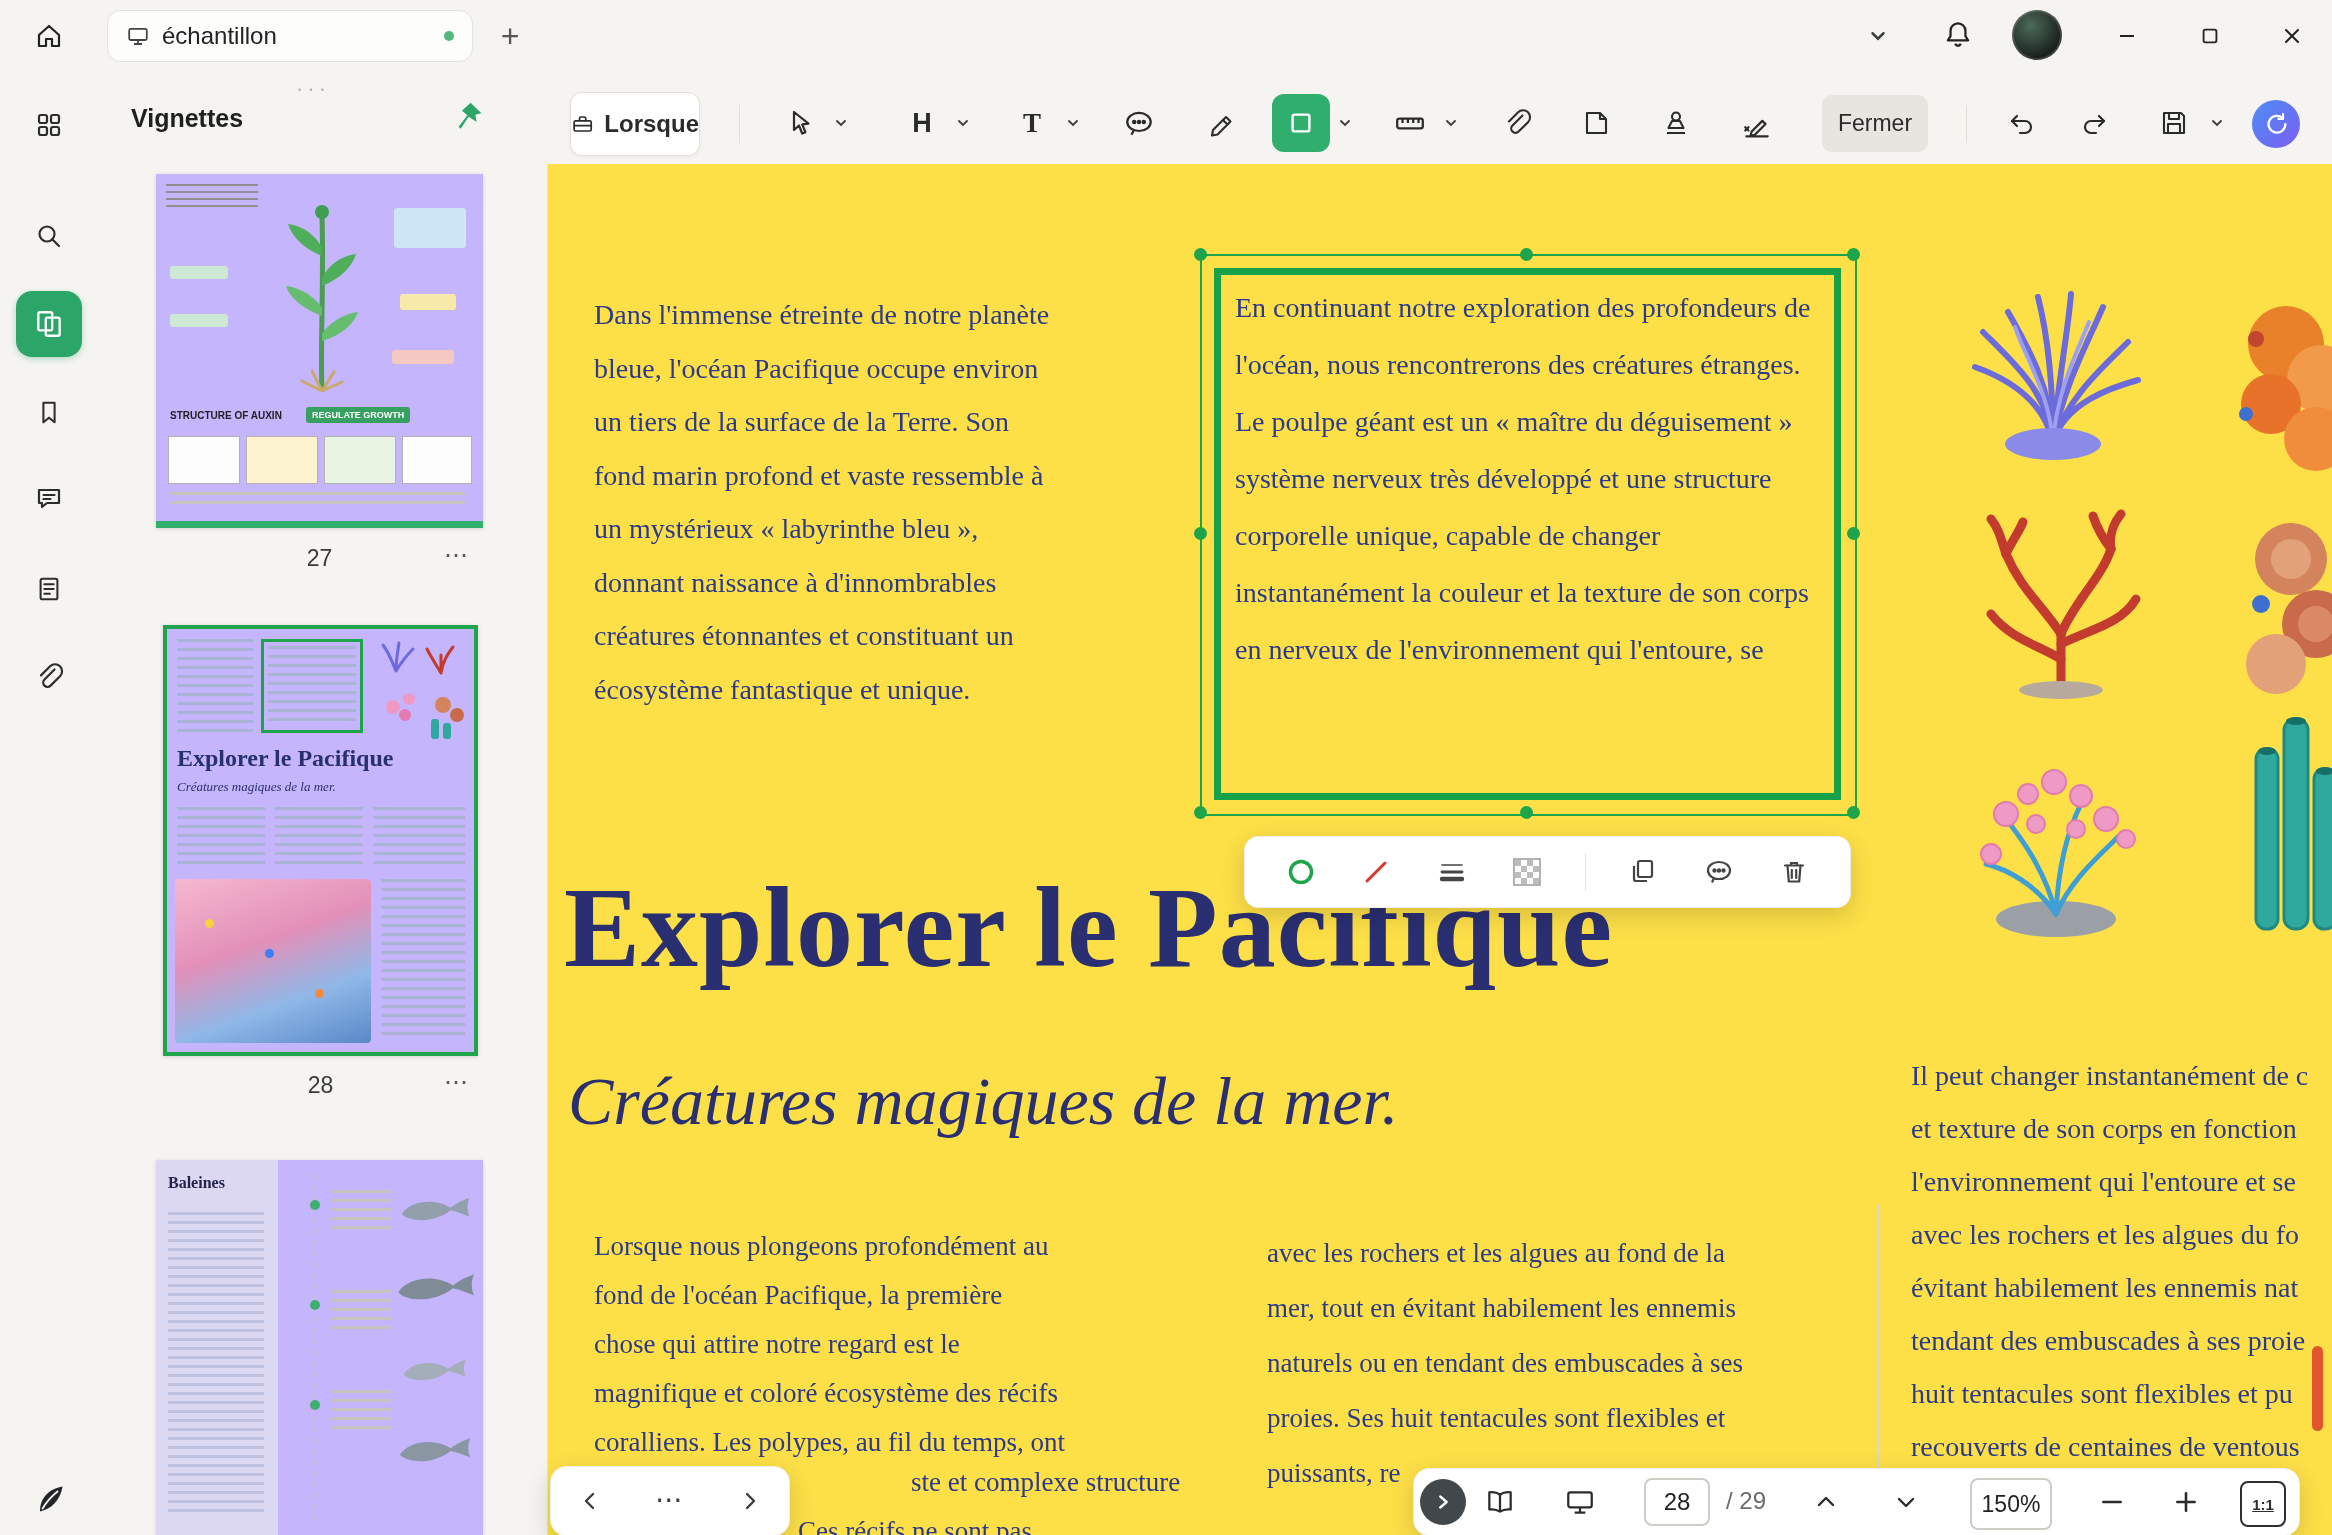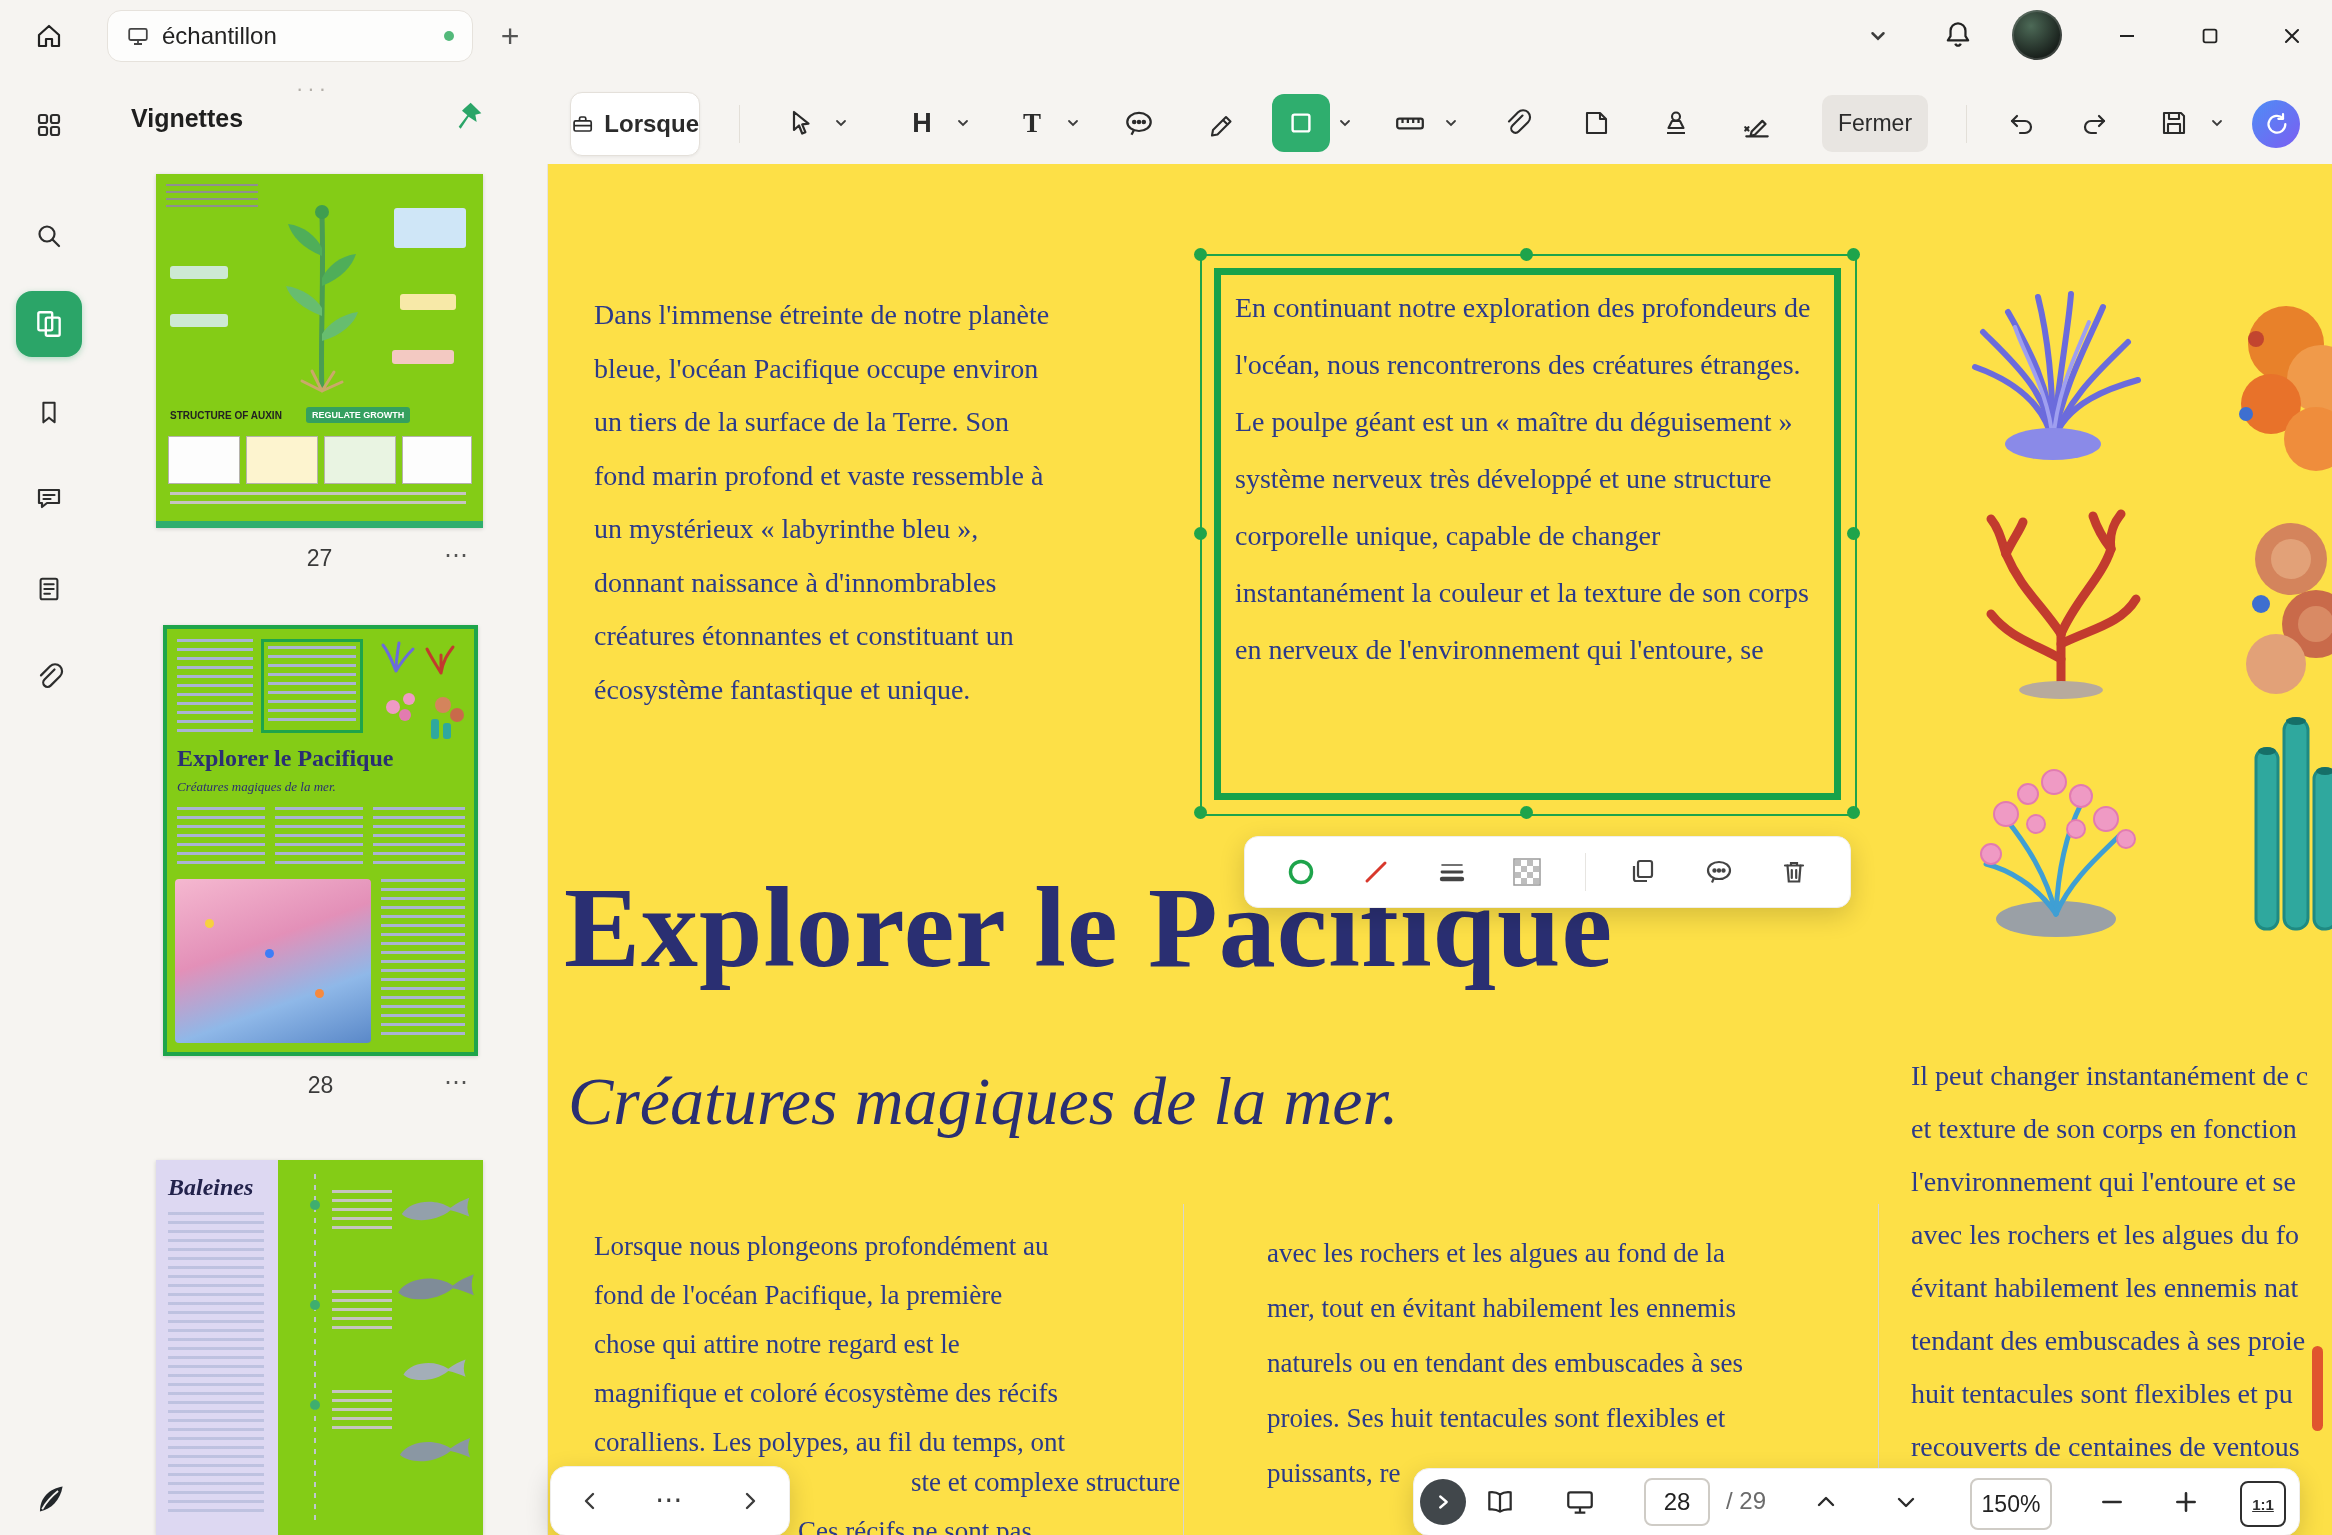--- a/index.html
+++ b/index.html
@@ -15,21 +15,21 @@
   .tab{position:absolute;left:107px;top:10px;width:366px;height:52px;background:#fdfdfc;
        border:1px solid #e6e2dc;border-radius:14px;display:flex;align-items:center;
        padding:0 18px;gap:12px;box-sizing:border-box;}
   .tab .ttl{font-size:24px;color:#222;}
   .gdot{width:10px;height:10px;border-radius:50%;background:#53b97a;margin-left:auto;}
   
   .ric{position:absolute;left:29px;width:40px;height:40px;display:flex;align-items:center;justify-content:center;}
   .ric-active{position:absolute;left:16px;top:291px;width:66px;height:66px;border-radius:16px;
        background:#2ba568;display:flex;align-items:center;justify-content:center;box-shadow:0 2px 6px rgba(43,165,104,.35);}
   
-  .thumb{position:absolute;background:#84cc16;box-shadow:0 1px 4px rgba(0,0,0,.15);overflow:hidden;}
+  .thumb{position:absolute;background:#c4b5fd;box-shadow:0 1px 4px rgba(0,0,0,.15);overflow:hidden;}
   .bars{background-image:repeating-linear-gradient(to bottom,#aab3d4 0,#aab3d4 3px,transparent 3px,transparent 9px);}
   .bars.gray{background-image:repeating-linear-gradient(to bottom,#c6c4c0 0,#c6c4c0 3px,transparent 3px,transparent 9px);}
   .bars.dark{background-image:repeating-linear-gradient(to bottom,#8f8f8f 0,#8f8f8f 2px,transparent 2px,transparent 7px);}
   .pnum{position:absolute;font-size:23px;color:#3a3a3a;text-align:center;}
   .pdots{position:absolute;font-size:24px;color:#555;letter-spacing:2px;cursor:pointer;}
   
   .tool{position:absolute;top:95px;width:56px;height:56px;display:flex;align-items:center;justify-content:center;border-radius:10px;}
   .tchev{position:absolute;top:114px;width:18px;height:18px;display:flex;align-items:center;justify-content:center;}
   .toolglyph{font-size:27px;font-weight:600;color:#2b2b2b;}
   .vdiv{position:absolute;width:1px;background:#e3dfd8;}
@@ -207,21 +207,21 @@
       <div class="abs" style="left:90px;top:70px;width:9px;height:9px;border-radius:50%;background:#3e7ef7;"></div>
       <div class="abs" style="left:140px;top:110px;width:9px;height:9px;border-radius:50%;background:#f78a3e;"></div>
     </div>
     <div class="abs bars" style="left:214px;top:250px;width:84px;height:160px;"></div>
   </div>
   <div class="pnum" style="left:163px;top:1072px;width:315px;">28</div>
   <div class="pdots" style="left:444px;top:1068px;">⋯</div>
 
   <div class="thumb" style="left:156px;top:1160px;width:327px;height:375px;">
     <div class="abs" style="left:0;top:0;width:122px;height:375px;background:#ddd8f2;"></div>
-    <div class="serif abs" style="left:12px;top:14px;font-size:24px;font-weight:700;font-style:italic;color:#23234c;">Baleines</div>
+    <div class="serif abs" style="left:12px;top:14px;font-size:16px;font-weight:700;color:#23234c;">Baleines</div>
     <div class="abs bars" style="left:12px;top:52px;width:96px;height:300px;opacity:.6;"></div>
     <div class="abs" style="left:158px;top:14px;width:2px;height:350px;background:repeating-linear-gradient(to bottom,#bfc6cf 0,#bfc6cf 5px,transparent 5px,transparent 11px);"></div>
     <div class="abs" style="left:154px;top:40px;width:10px;height:10px;border-radius:50%;background:#3fae6e;"></div>
     <div class="abs" style="left:154px;top:140px;width:10px;height:10px;border-radius:50%;background:#3fae6e;"></div>
     <div class="abs" style="left:154px;top:240px;width:10px;height:10px;border-radius:50%;background:#3fae6e;"></div>
     <div class="abs bars gray" style="left:176px;top:30px;width:60px;height:44px;"></div>
     <div class="abs bars gray" style="left:176px;top:130px;width:60px;height:44px;"></div>
     <div class="abs bars gray" style="left:176px;top:230px;width:60px;height:44px;"></div>
     <svg class="abs" style="left:236px;top:24px;" width="86" height="340" viewBox="0 0 86 340">
       <defs>

